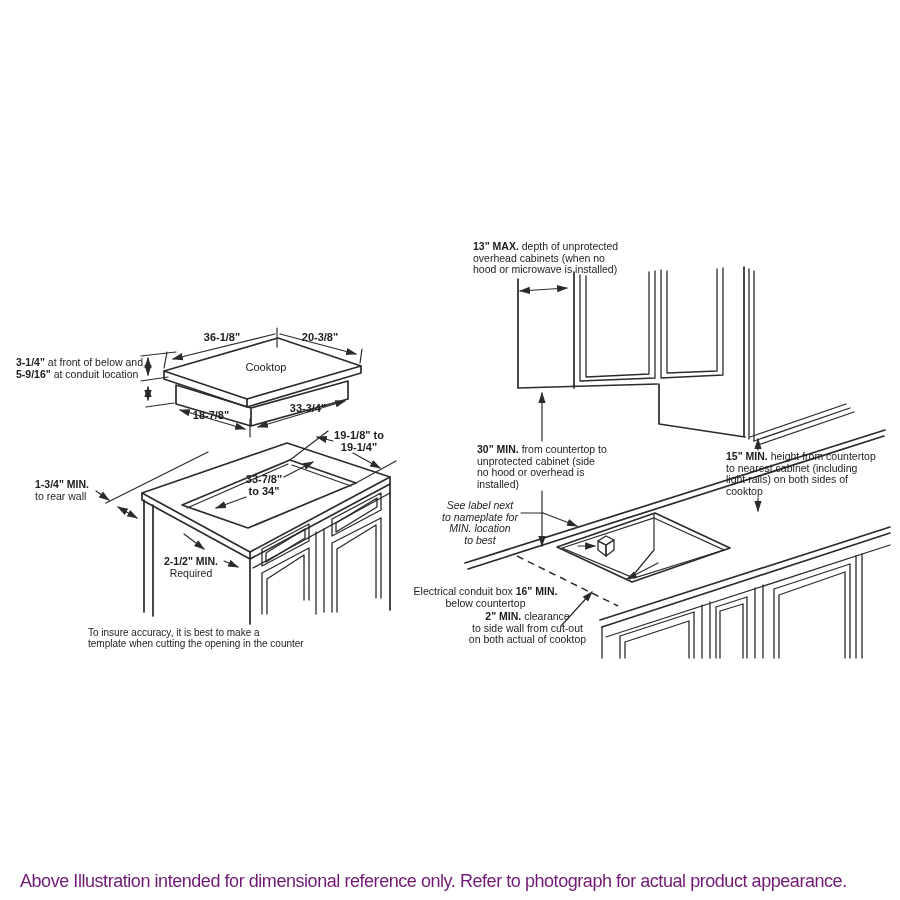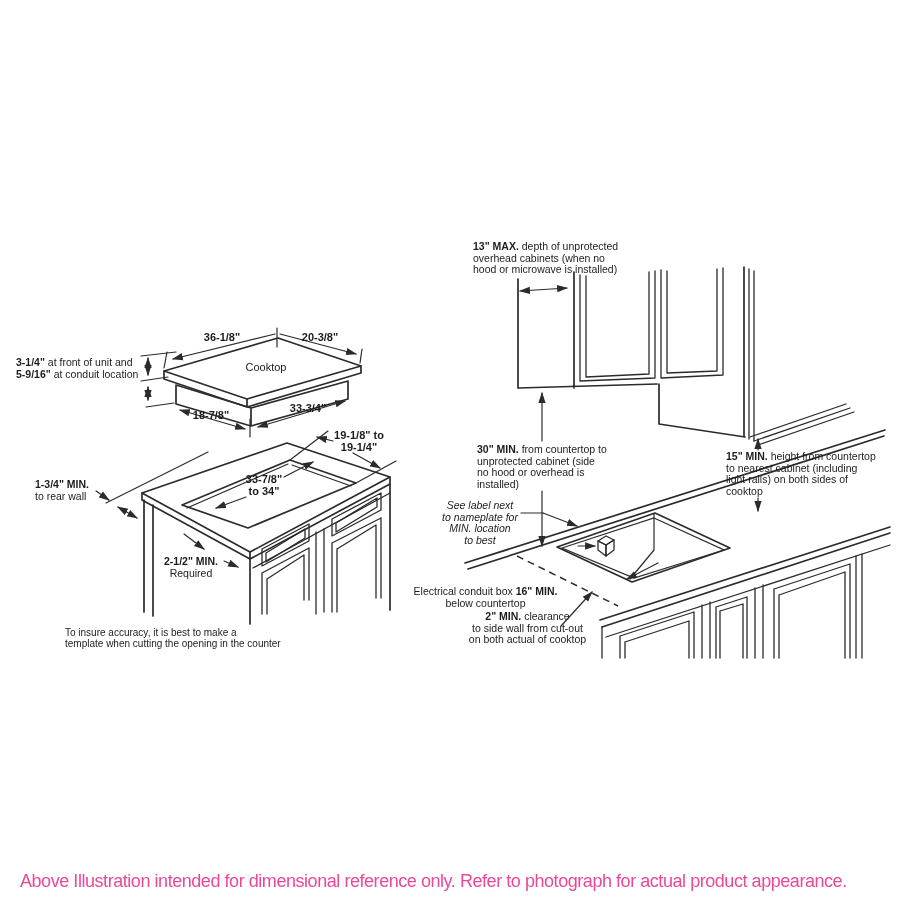--- a/index.html
+++ b/index.html
@@ -3,23 +3,23 @@
 <meta charset="utf-8">
 <style>
   html,body{margin:0;padding:0;background:#fff;}
   #stage{position:relative;width:900px;height:900px;background:#fff;overflow:hidden;
          font-family:"Liberation Sans", sans-serif;color:#1c1c1c;}
   #art{position:absolute;left:0;top:0;}
   .lbl{position:absolute;font-size:10.5px;line-height:11.5px;color:#1c1c1c;white-space:nowrap;}
   .lbl.c{text-align:center;}
   .lbl .b,.dim{font-weight:bold;}
   .dim{position:absolute;font-size:11px;line-height:12px;text-align:center;white-space:nowrap;}
-  .note{position:absolute;font-size:10px;line-height:11px;white-space:nowrap;}
+  .note{position:absolute;font-size:10px;line-height:11px;white-space:nowrap;margin-left:23px;}
   #caption{position:absolute;left:20px;top:870px;width:876px;font-size:18px;line-height:22px;
-           letter-spacing:-0.45px;color:#ec4899;white-space:nowrap;}
+           letter-spacing:-0.45px;color:#701a75;white-space:nowrap;}
   svg .ln{stroke:#2b2b2b;stroke-width:1.7;fill:none;stroke-linecap:round;stroke-linejoin:round;}
   svg .tn{stroke:#2b2b2b;stroke-width:1.2;fill:none;stroke-linecap:round;}
   svg .md{stroke:#2b2b2b;stroke-width:1.3;fill:none;stroke-linecap:round;stroke-linejoin:round;}
   svg .dash{stroke:#2b2b2b;stroke-width:1.5;fill:none;stroke-dasharray:7 5;}
   svg .ae{marker-end:url(#ah);}
   svg .ab{marker-start:url(#ah);marker-end:url(#ah);}
 </style>
 </head>
 <body>
 
@@ -109,21 +109,21 @@
       <path class="tn ae" d="M561,626 L592,592"></path>
       <path class="tn" d="M521,513 L543,513"></path>
       <path class="tn ae" d="M543,513 L577,526"></path>
     </g>
   </svg>
 
   <div class="dim" style="left:186px;top:331px;width:72px;">36-1/8"</div>
   <div class="dim" style="left:284px;top:331px;width:72px;">20-3/8"</div>
   <div class="dim" style="left:230px;top:361px;width:72px;font-weight:normal;">Cooktop</div>
   <div class="lbl" style="left:16px;top:357px;">
-    <div><span class="b">3-1/4"</span><span> at front of unit and</span></div>
+    <div><span class="b">3-1/4"</span><span> at front of below and</span></div>
     <div><span class="b">5-9/16"</span><span> at conduit location</span></div>
   </div>
   <div class="dim" style="left:175px;top:409px;width:72px;">18-7/8"</div>
   <div class="dim" style="left:272px;top:402px;width:72px;">33-3/4"</div>
 
   <div class="dim" style="left:326px;top:429px;width:66px;">
     <div>19-1/8" to</div>
     <div>19-1/4"</div>
   </div>
   <div class="dim" style="left:228px;top:473px;width:72px;">

